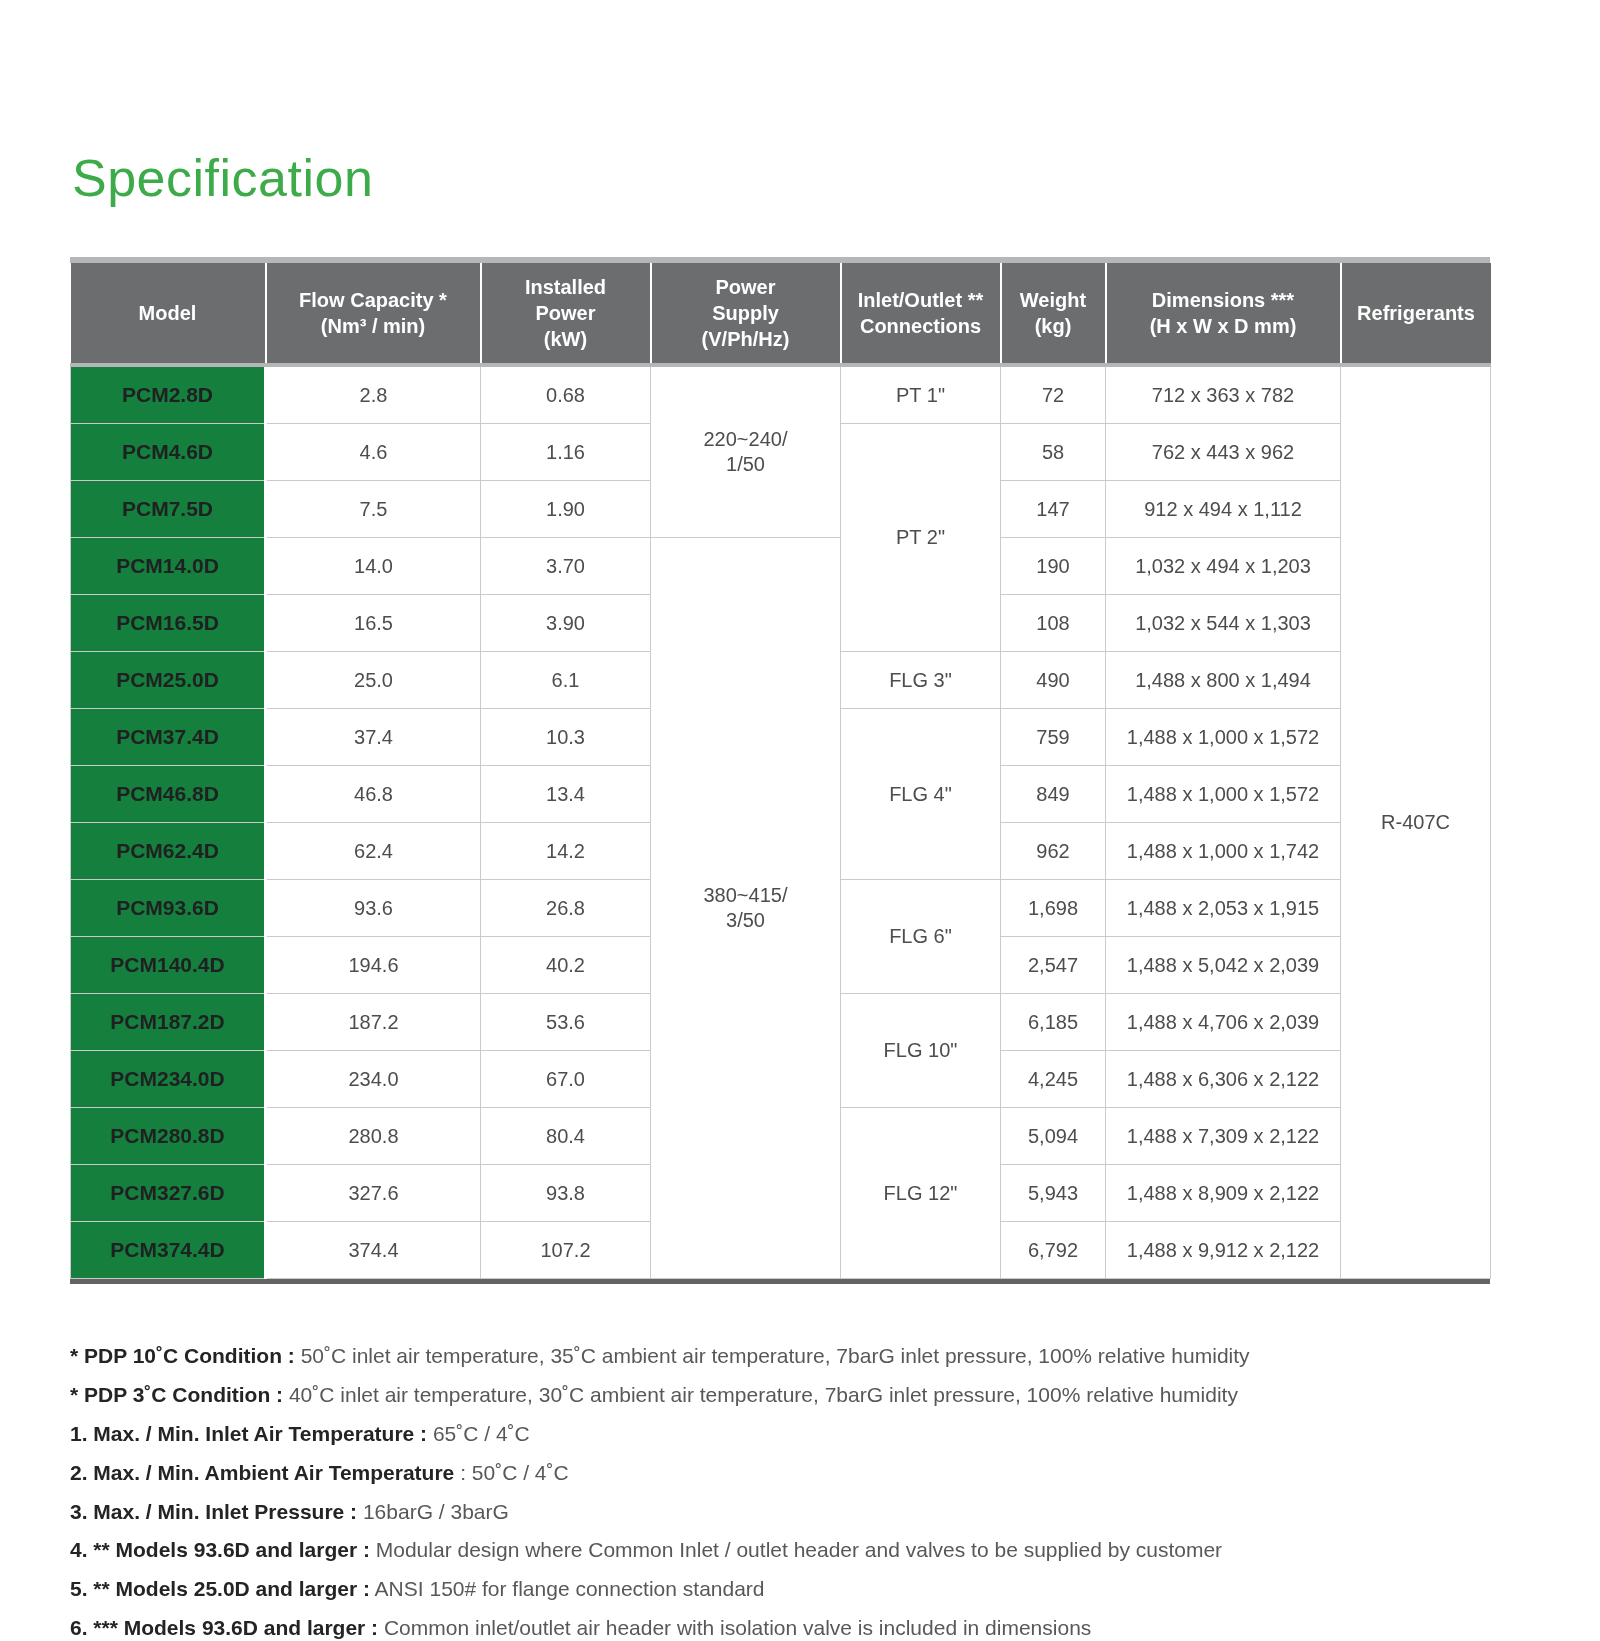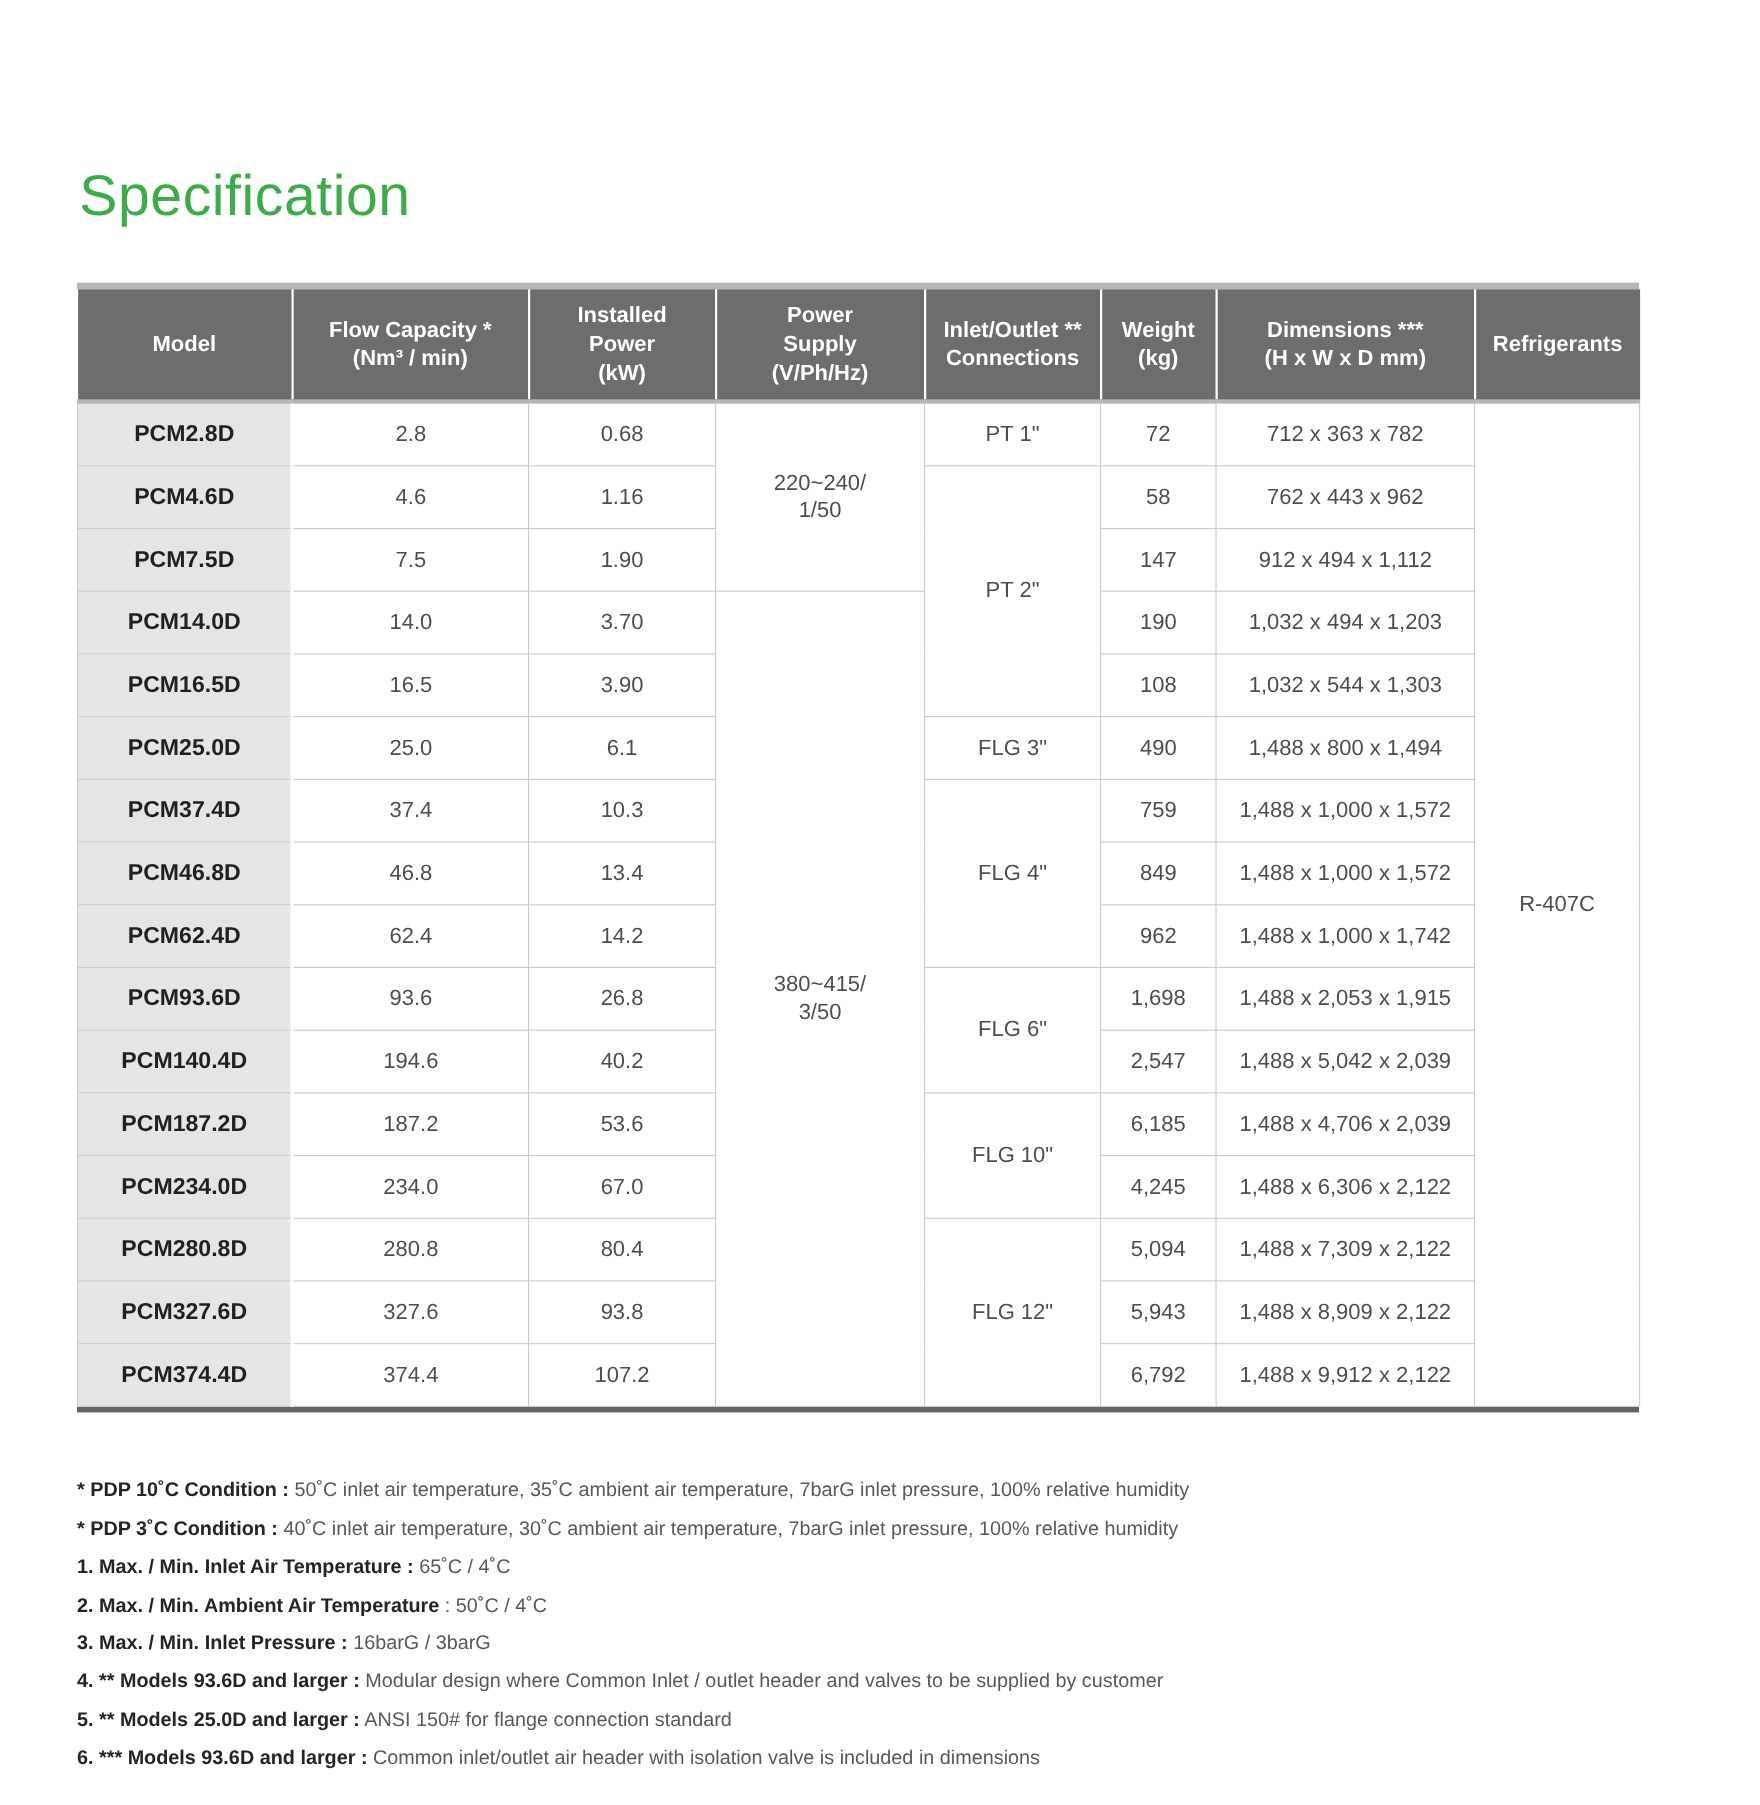--- a/index.html
+++ b/index.html
@@ -60,29 +60,29 @@
     color: #4c4d4f;
     font-size: 20px;
     text-align: center;
     vertical-align: middle;
     white-space: pre-line;
     line-height: 1.25;
     border: 1px solid #c9cacb;
     padding: 0 4px;
   }
   table.spec td.model {
-    background: #e5e5e5;
+    background: #15803d;
     color: #1f2022;
     font-weight: bold;
     font-size: 21px;
     border-right: 3px solid #ffffff;
   }
   .footnotes {
     margin-top: 58px;
-    font-size: 18px;
+    font-size: 21px;
     color: #57585a;
   }
   .footnote {
     margin-bottom: 10.5px;
     line-height: 1.35;
   }
   .footnote .fn-label {
     font-weight: bold;
     color: #232426;
   }

